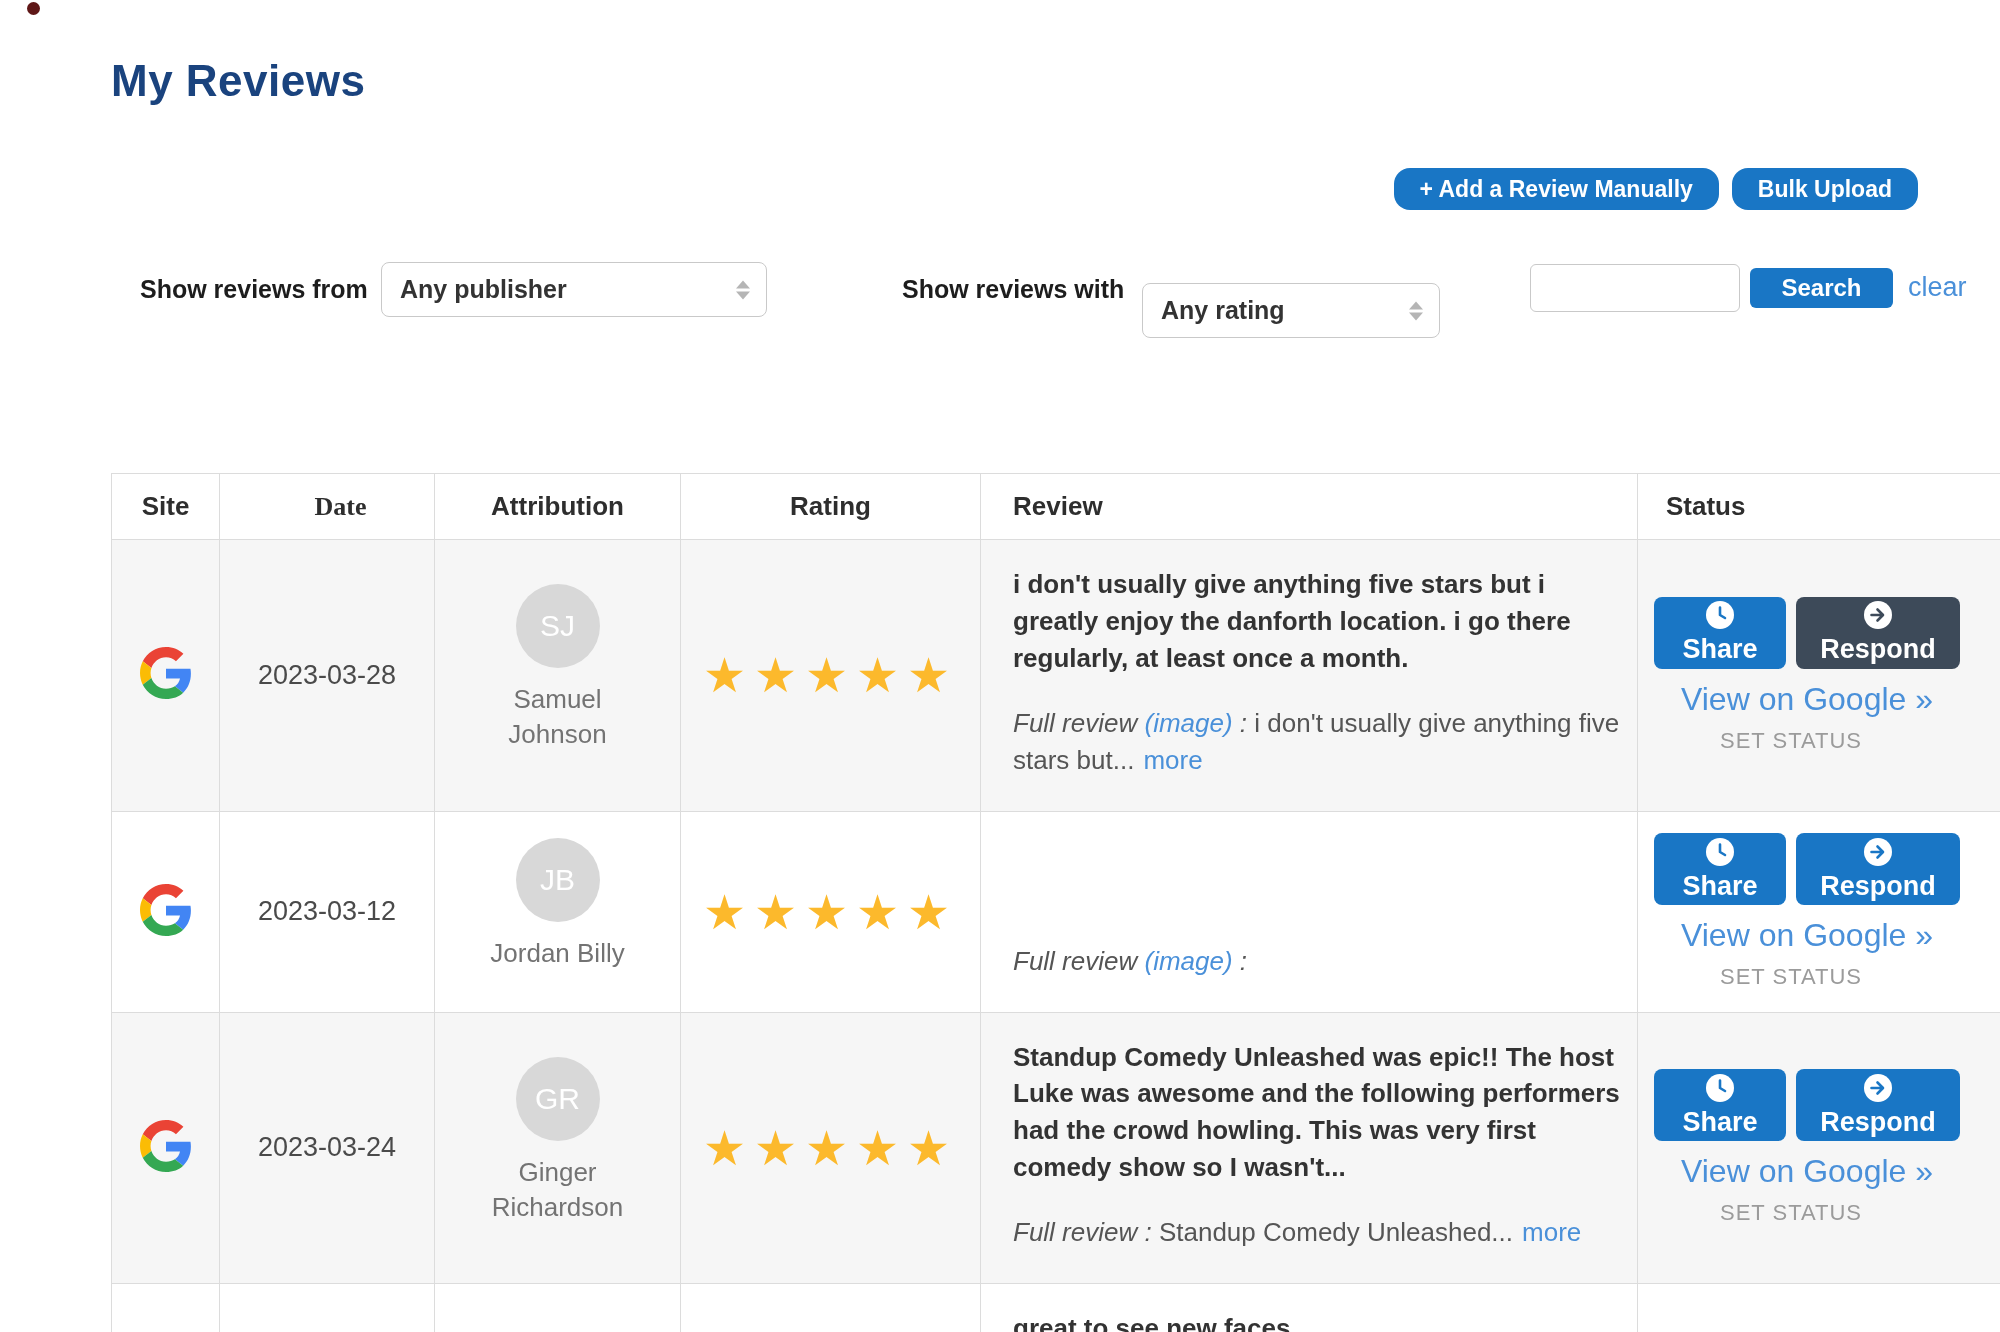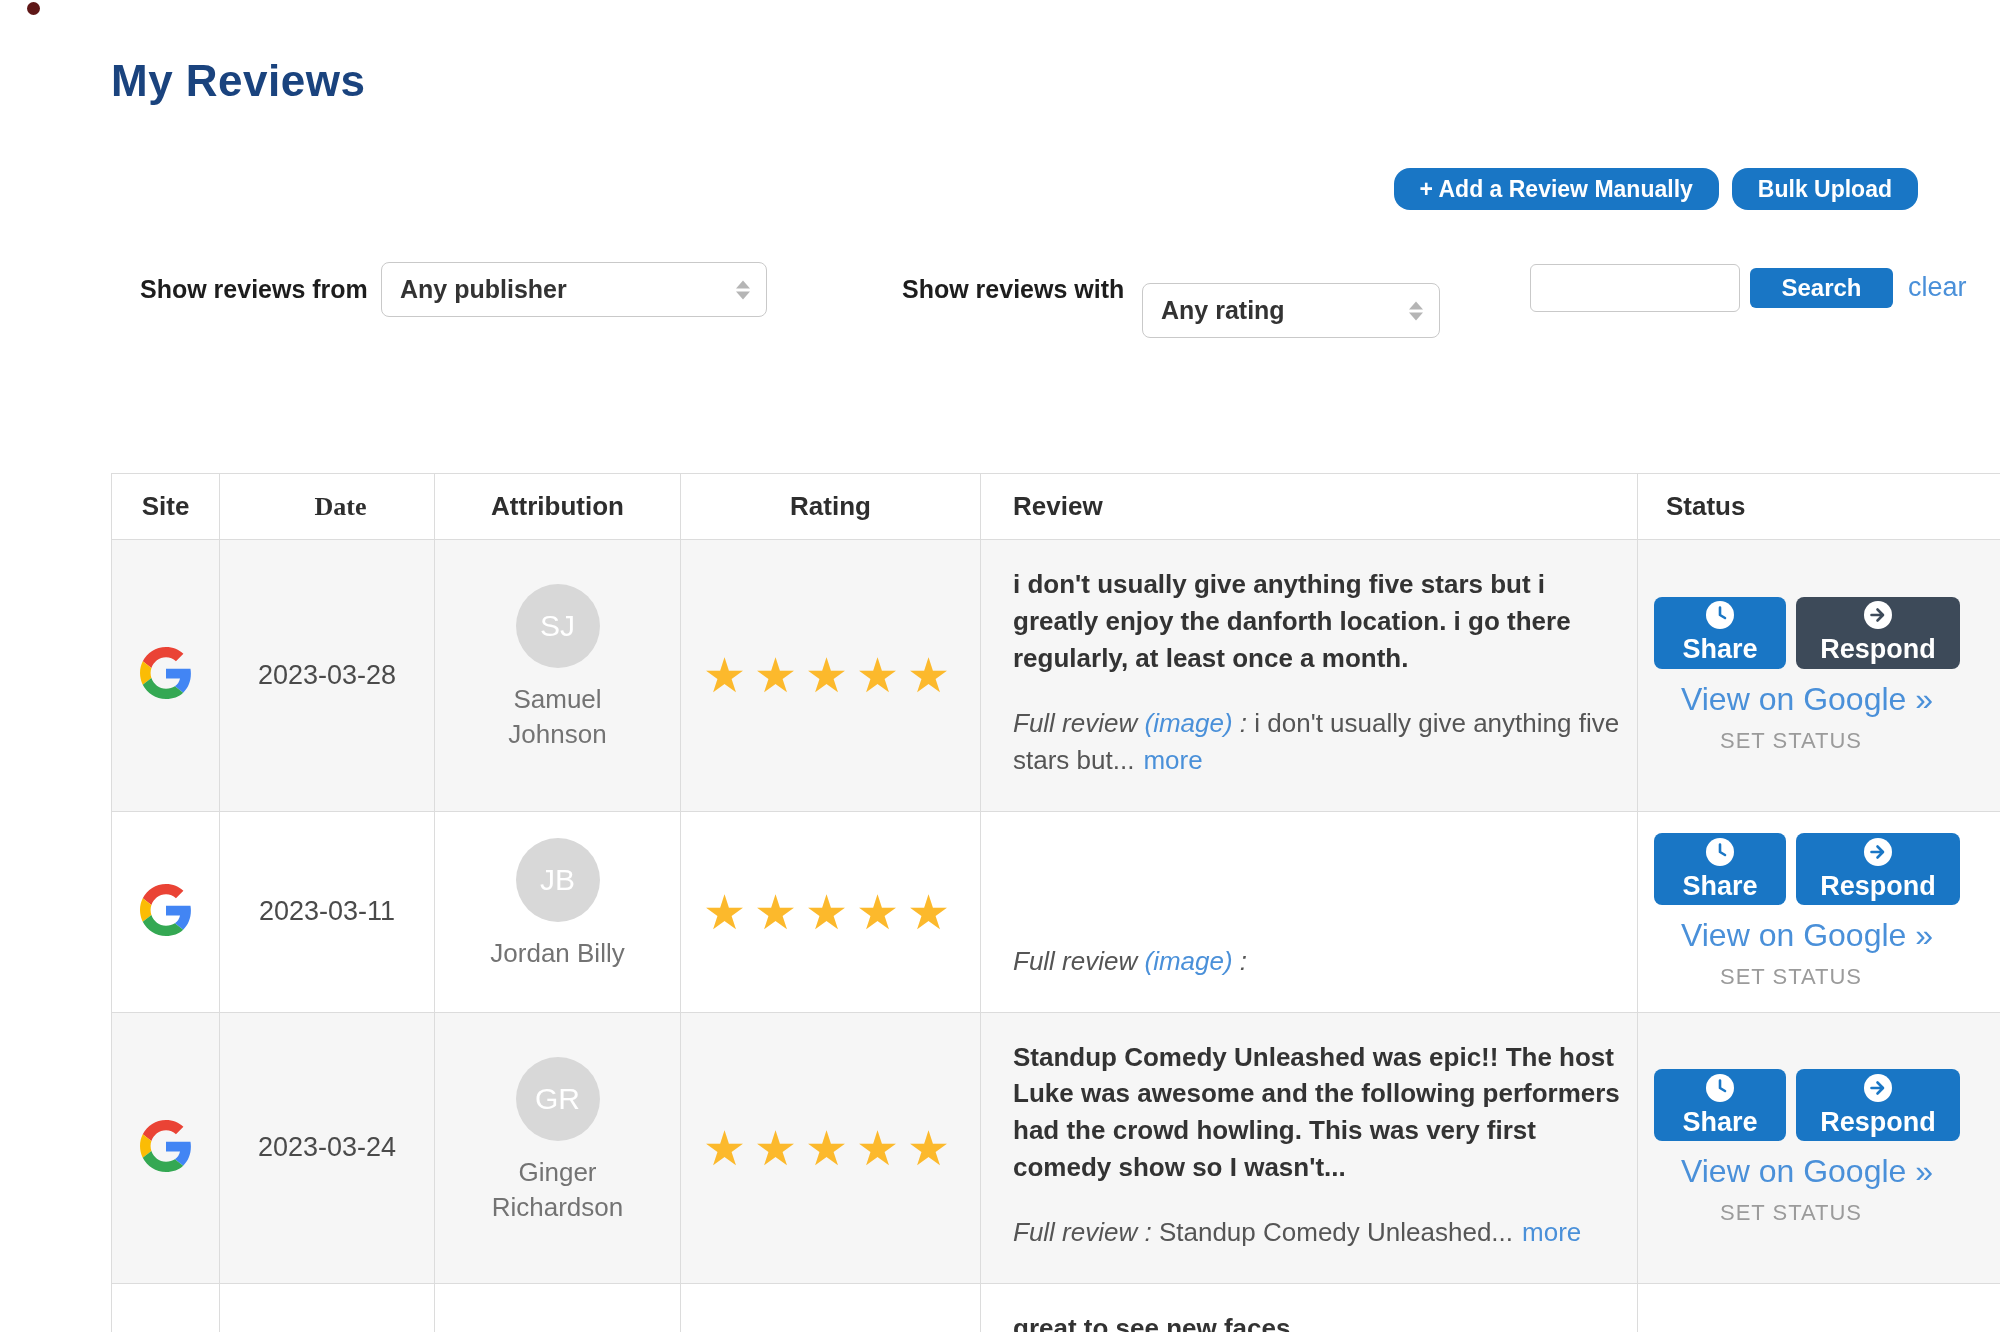--- a/index.html
+++ b/index.html
@@ -198,21 +198,21 @@
 
       <tr class="r2 row-plain">
         <td class="c-site">
           <svg width="52" height="52" viewBox="0 0 48 48">
             <path fill="#EA4335" d="M24 9.5c3.54 0 6.71 1.22 9.21 3.6l6.85-6.85C35.9 2.38 30.47 0 24 0 14.62 0 6.51 5.38 2.56 13.22l7.98 6.19C12.43 13.72 17.74 9.5 24 9.5z"></path>
             <path fill="#4285F4" d="M46.98 24.55c0-1.57-.15-3.09-.38-4.55H24v9.02h12.94c-.58 2.96-2.26 5.48-4.78 7.18l7.73 6c4.51-4.18 7.09-10.36 7.09-17.65z"></path>
             <path fill="#FBBC05" d="M10.53 28.59c-.48-1.45-.76-2.99-.76-4.59s.27-3.14.76-4.59l-7.98-6.19C.92 16.46 0 20.12 0 24c0 3.88.92 7.54 2.56 10.78l7.97-6.19z"></path>
             <path fill="#34A853" d="M24 48c6.48 0 11.93-2.13 15.89-5.81l-7.73-6c-2.15 1.45-4.92 2.3-8.16 2.3-6.26 0-11.57-4.22-13.47-9.91l-7.98 6.19C6.51 42.62 14.62 48 24 48z"></path>
           </svg>
         </td>
-        <td class="c-date">2023-03-11</td>
+        <td class="c-date">2023-03-12</td>
         <td class="c-attr">
           <div class="avatar">JB</div>
           <div class="attr-name">Jordan Billy</div>
         </td>
         <td class="c-rating">
           <span class="stars">★★★★★</span>
         </td>
         <td class="c-review">
           <div class="review-inner">
             <div class="full-review">

